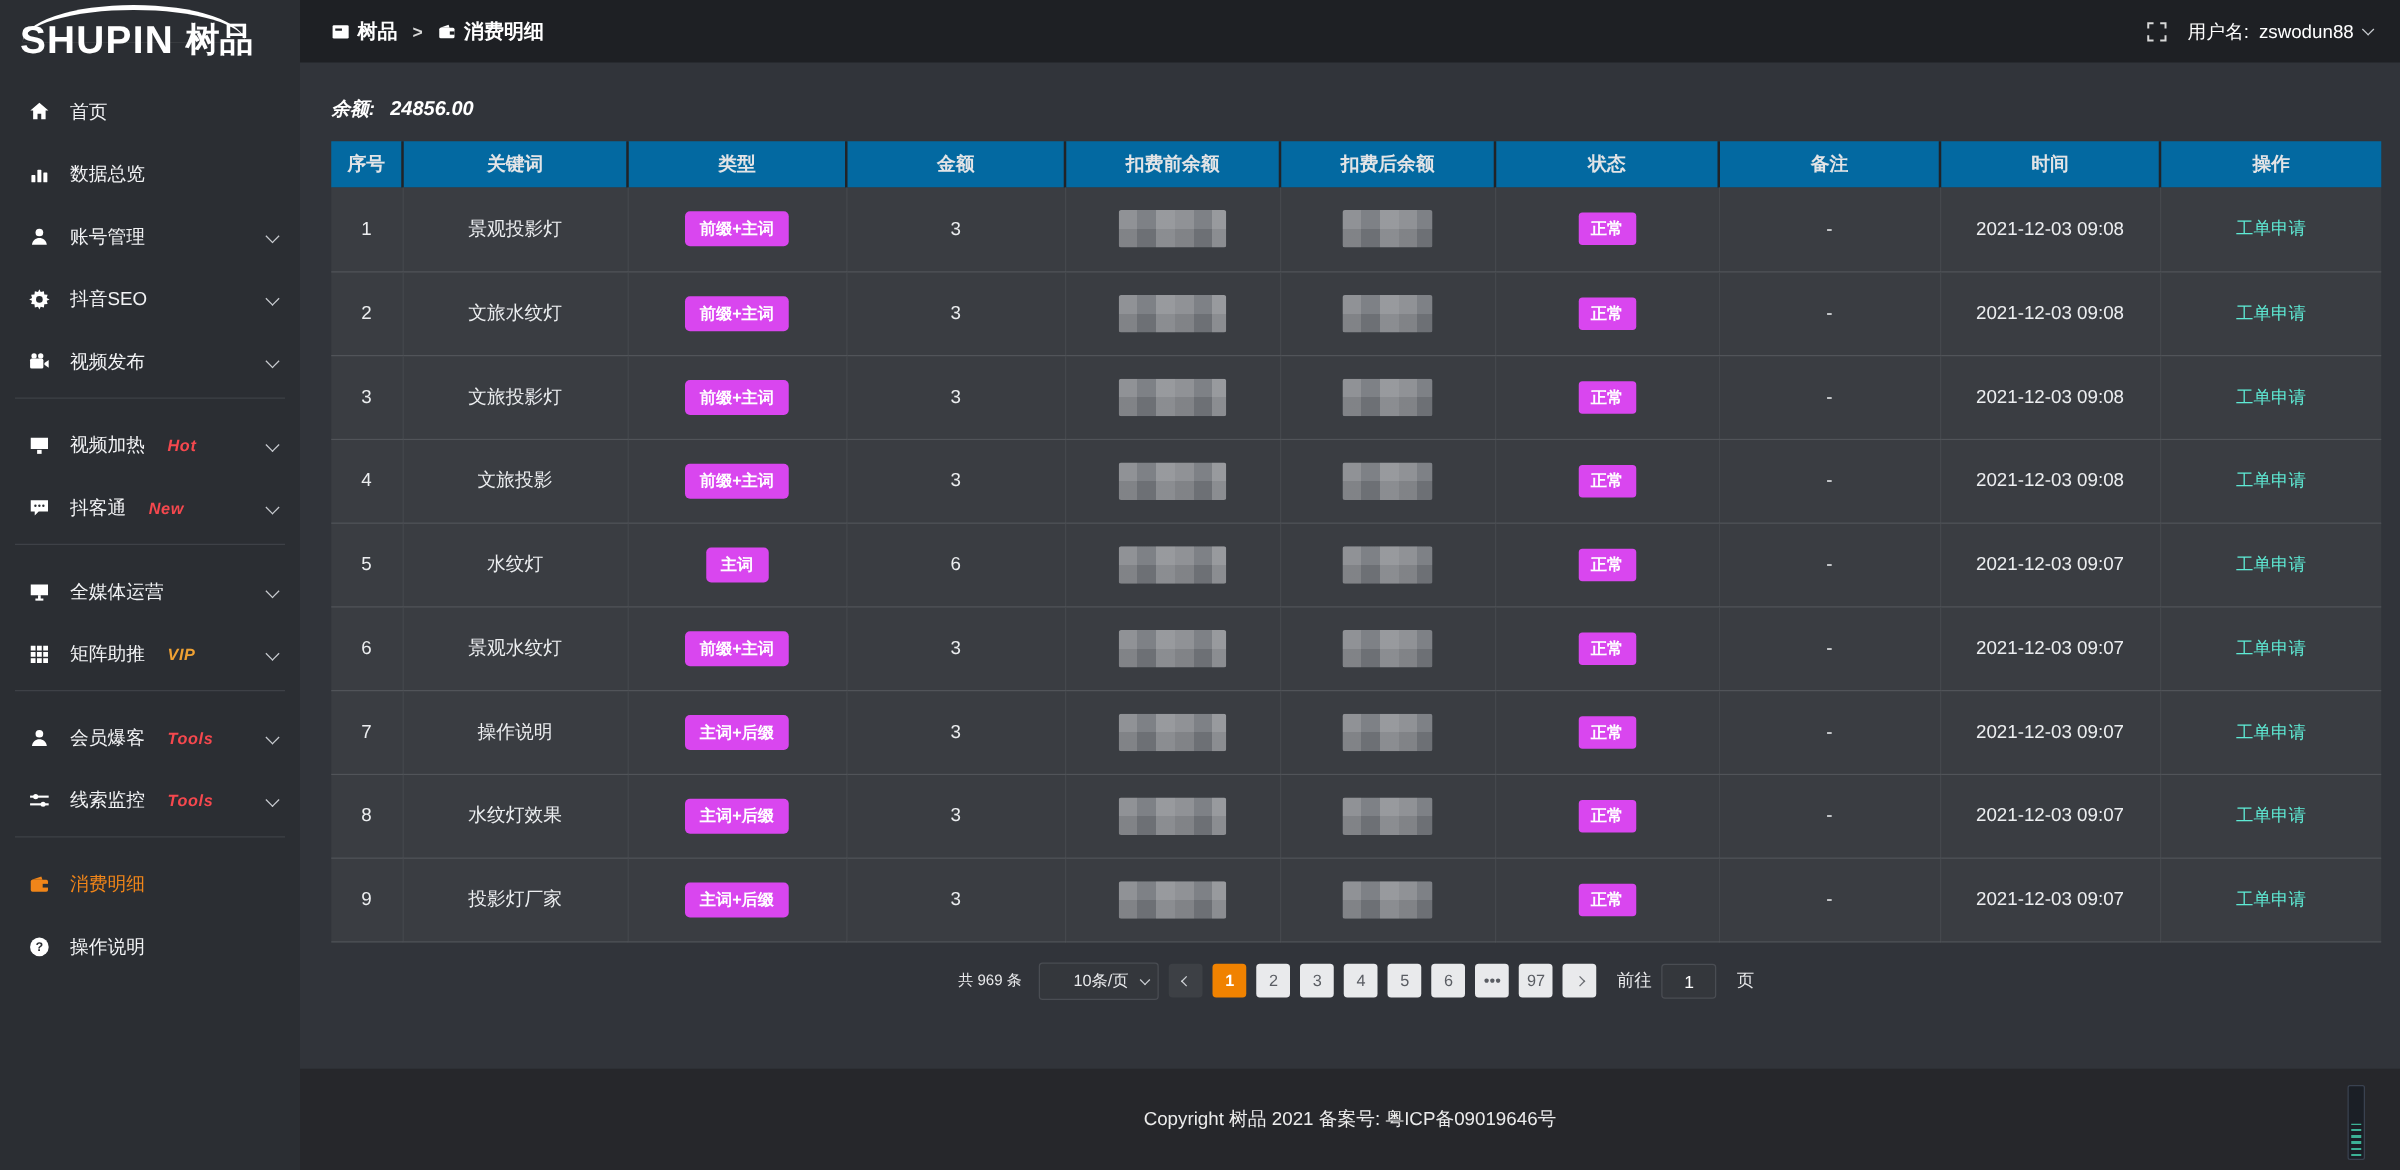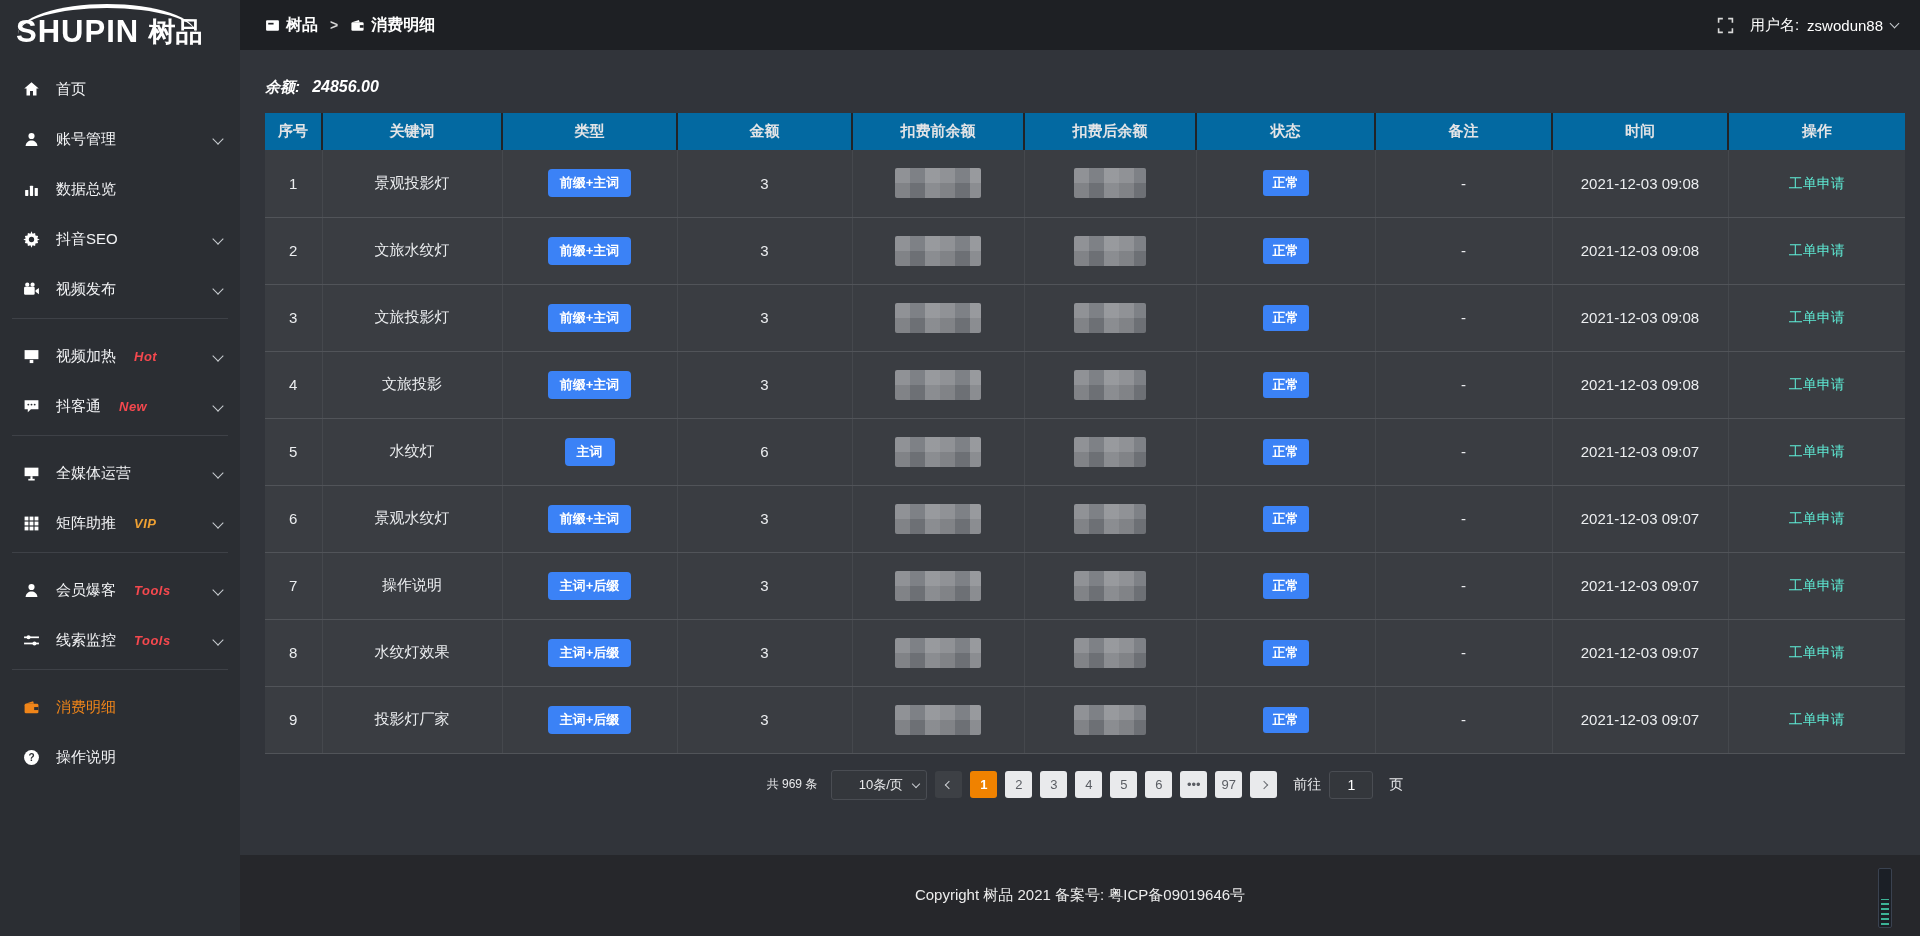--- a/index.html
+++ b/index.html
@@ -46,21 +46,21 @@
   .balance { margin:28px 0 16px 0; font-size:15px; font-weight:bold; color:#fff;font-style:italic; }
   .balance .val { margin-left:8px; font-size:16px; }
 
   table.grid { width:1640px; border-collapse:collapse; table-layout:fixed; }
   .grid thead th { height:37px; background:#0369a1; color:#e3e4e6; font-size:15px; font-weight:600;
                    border-right:2px solid #212327; }
   .grid thead th:last-child { border-right:none; }
   .grid tbody td { height:67px; background:#3a3d42; color:#eceef0; font-size:15px; text-align:center;
                    border-right:1px solid #45484d; border-bottom:1px solid #515459; }
   .grid tbody td:last-child { border-right:none; }
-  .badge { display:inline-block; color:#fff; background:#3b82f6; border-radius:4px;
+  .badge { display:inline-block; color:#fff; background:#d946ef; border-radius:4px;
            font-size:13px; padding:5px 12px; font-weight:600; }
   .badge.status { padding:4px 10px; border-radius:3px; }
   .mosaic { display:inline-block; width:86px; height:30px; border-radius:2px; vertical-align:middle; opacity:.85;
     background:
       repeating-linear-gradient(90deg, rgba(255,255,255,.22) 0 15px, rgba(255,255,255,.06) 15px 30px, rgba(255,255,255,.30) 30px 45px),
       linear-gradient(180deg, #84878c 0 50%, #6e7176 50% 100%); }
   .mosaic.m2 { width:72px; }
   a.action { color:#5eead4; font-size:14px; text-decoration:none; cursor:pointer; }
 
   
@@ -107,37 +107,37 @@
             <svg viewBox="0 0 16 16">
               <path d="M8 1.2 14.8 7h-2.1v6.6H9.4V9.4H6.6v4.2H3.3V7H1.2z"></path>
             </svg>
           </span>
         <span class="s-label">首页</span>
       </div>
 
       <div class="s-item">
         <span class="s-ico">
             <svg viewBox="0 0 16 16">
-              <circle cx="8" cy="4.7" r="2.9"></circle>
-              <path d="M2.4 14c.4-3.3 2.8-5.1 5.6-5.1s5.2 1.8 5.6 5.1z"></path>
-            </svg>
-          </span>
-        <span class="s-label">账号管理</span>
-        <span class="s-chev chev"></span>
-      </div>
-
-      <div class="s-item">
-        <span class="s-ico">
-            <svg viewBox="0 0 16 16">
               <rect x="2" y="8.5" width="3" height="5.5" rx=".5"></rect>
               <rect x="6.5" y="4.5" width="3" height="9.5" rx=".5"></rect>
               <rect x="11" y="6.5" width="3" height="7.5" rx=".5"></rect>
             </svg>
           </span>
         <span class="s-label">数据总览</span>
+      </div>
+
+      <div class="s-item">
+        <span class="s-ico">
+            <svg viewBox="0 0 16 16">
+              <circle cx="8" cy="4.7" r="2.9"></circle>
+              <path d="M2.4 14c.4-3.3 2.8-5.1 5.6-5.1s5.2 1.8 5.6 5.1z"></path>
+            </svg>
+          </span>
+        <span class="s-label">账号管理</span>
+        <span class="s-chev chev"></span>
       </div>
 
       <div class="s-item">
         <span class="s-ico">
             <svg viewBox="0 0 16 16">
               <path d="M8 .3l1 2.2 2.4-.7.3 2.5 2.5.3-.7 2.4L15.7 8l-2.2 1 .7 2.4-2.5.3-.3 2.5-2.4-.7-1 2.2-1-2.2-2.4.7-.3-2.5-2.5-.3.7-2.4L.3 8l2.2-1-.7-2.4 2.5-.3.3-2.5 2.4.7z"></path>
               <circle cx="8" cy="8" r="2.5" fill="#2b2e33"></circle>
             </svg>
           </span>
         <span class="s-label">抖音SEO</span>

